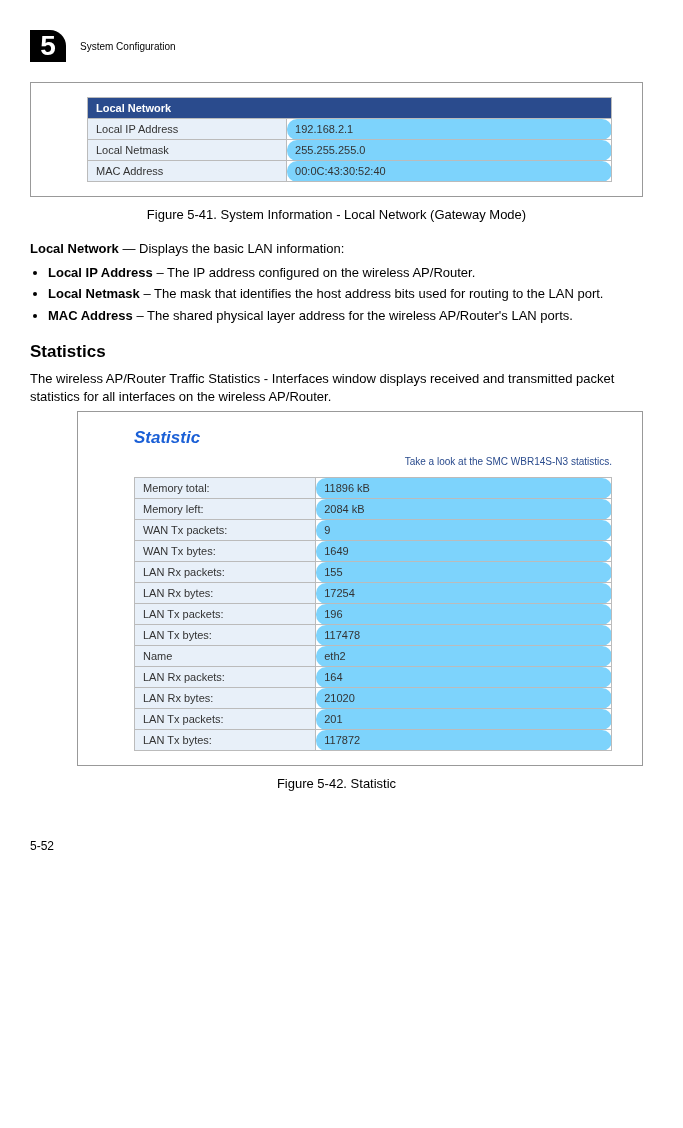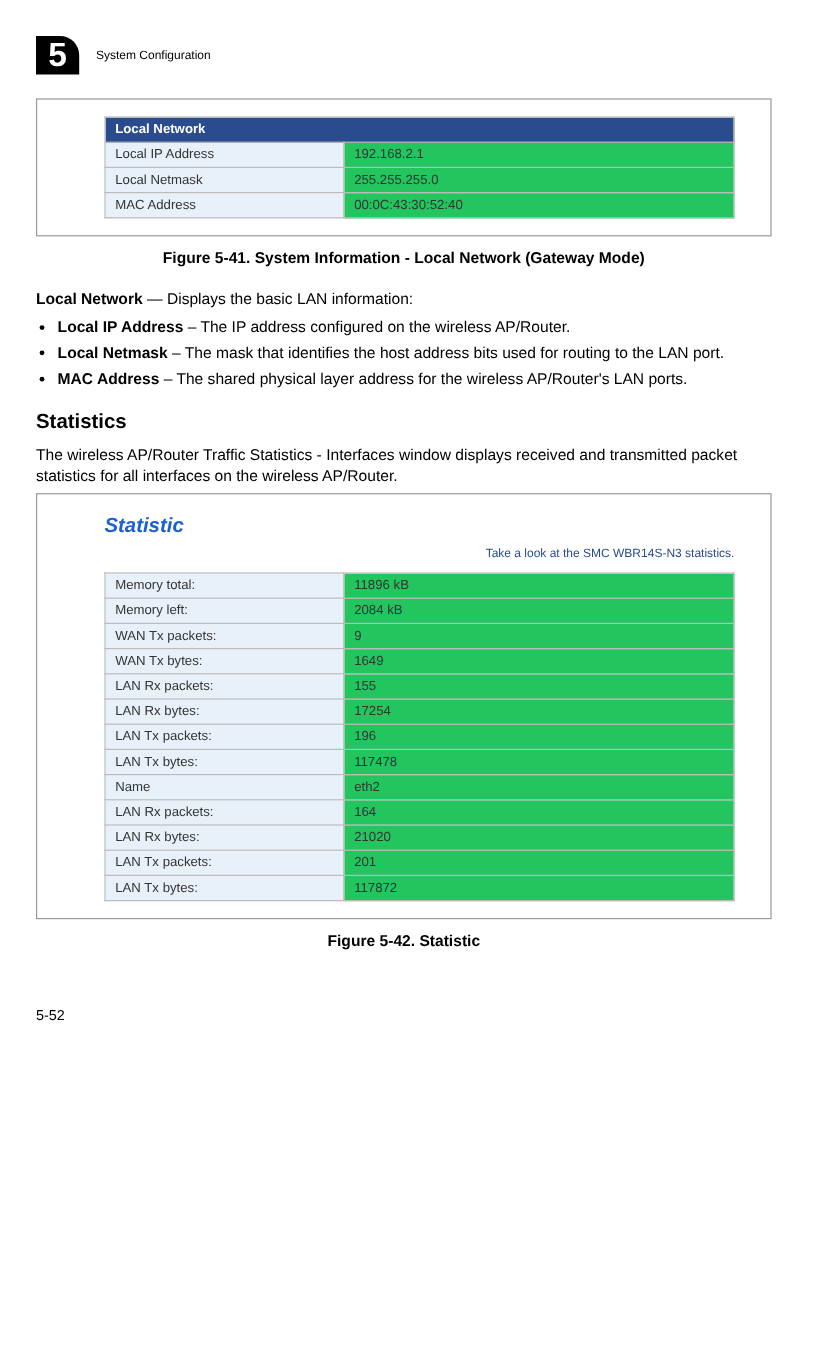--- a/index.html
+++ b/index.html
@@ -52,26 +52,27 @@
     background: #2a4b8d;
     color: #fff;
     font-weight: bold;
   }
   table.ui-table td.label {
     background: #e8f0f9;
     width: 38%;
     color: #333;
   }
   table.ui-table td.value {
-    background: #22c55e;
+    background: #7dd3fc;
     color: #333;
+    border-radius: 10px;
   }
   .figure-caption {
     text-align: center;
-    font-weight: bold;
+    font-weight: normal;
     margin: 6px 0 18px 0;
   }
   .body-text {
     margin: 0 0 6px 0;
     line-height: 1.35;
   }
   ul.bullets {
     margin: 0 0 14px 0;
     padding-left: 18px;
   }
@@ -138,21 +139,21 @@
 </p>
 <ul class="bullets">
   <li><b>Local IP Address</b><span> – The IP address configured on the wireless AP/Router.</span></li>
   <li><b>Local Netmask</b><span> – The mask that identifies the host address bits used for routing to the LAN port.</span></li>
   <li><b>MAC Address</b><span> – The shared physical layer address for the wireless AP/Router's LAN ports.</span></li>
 </ul>
 
 <h2 class="section-heading">Statistics</h2>
 <p class="body-text">The wireless AP/Router Traffic Statistics - Interfaces window displays received and transmitted packet statistics for all interfaces on the wireless AP/Router.</p>
 
-<div class="figure-box" style="">
+<div class="figure-box" style="margin-left:47px;">
   <div class="stat-title">Statistic</div>
   <div class="stat-sub">Take a look at the SMC WBR14S-N3 statistics.</div>
   <table class="ui-table">
     <tbody>
     <tr>
           <td class="label">Memory total:</td>
           <td class="value">11896 kB</td>
         </tr>
     <tr>
           <td class="label">Memory left:</td>

